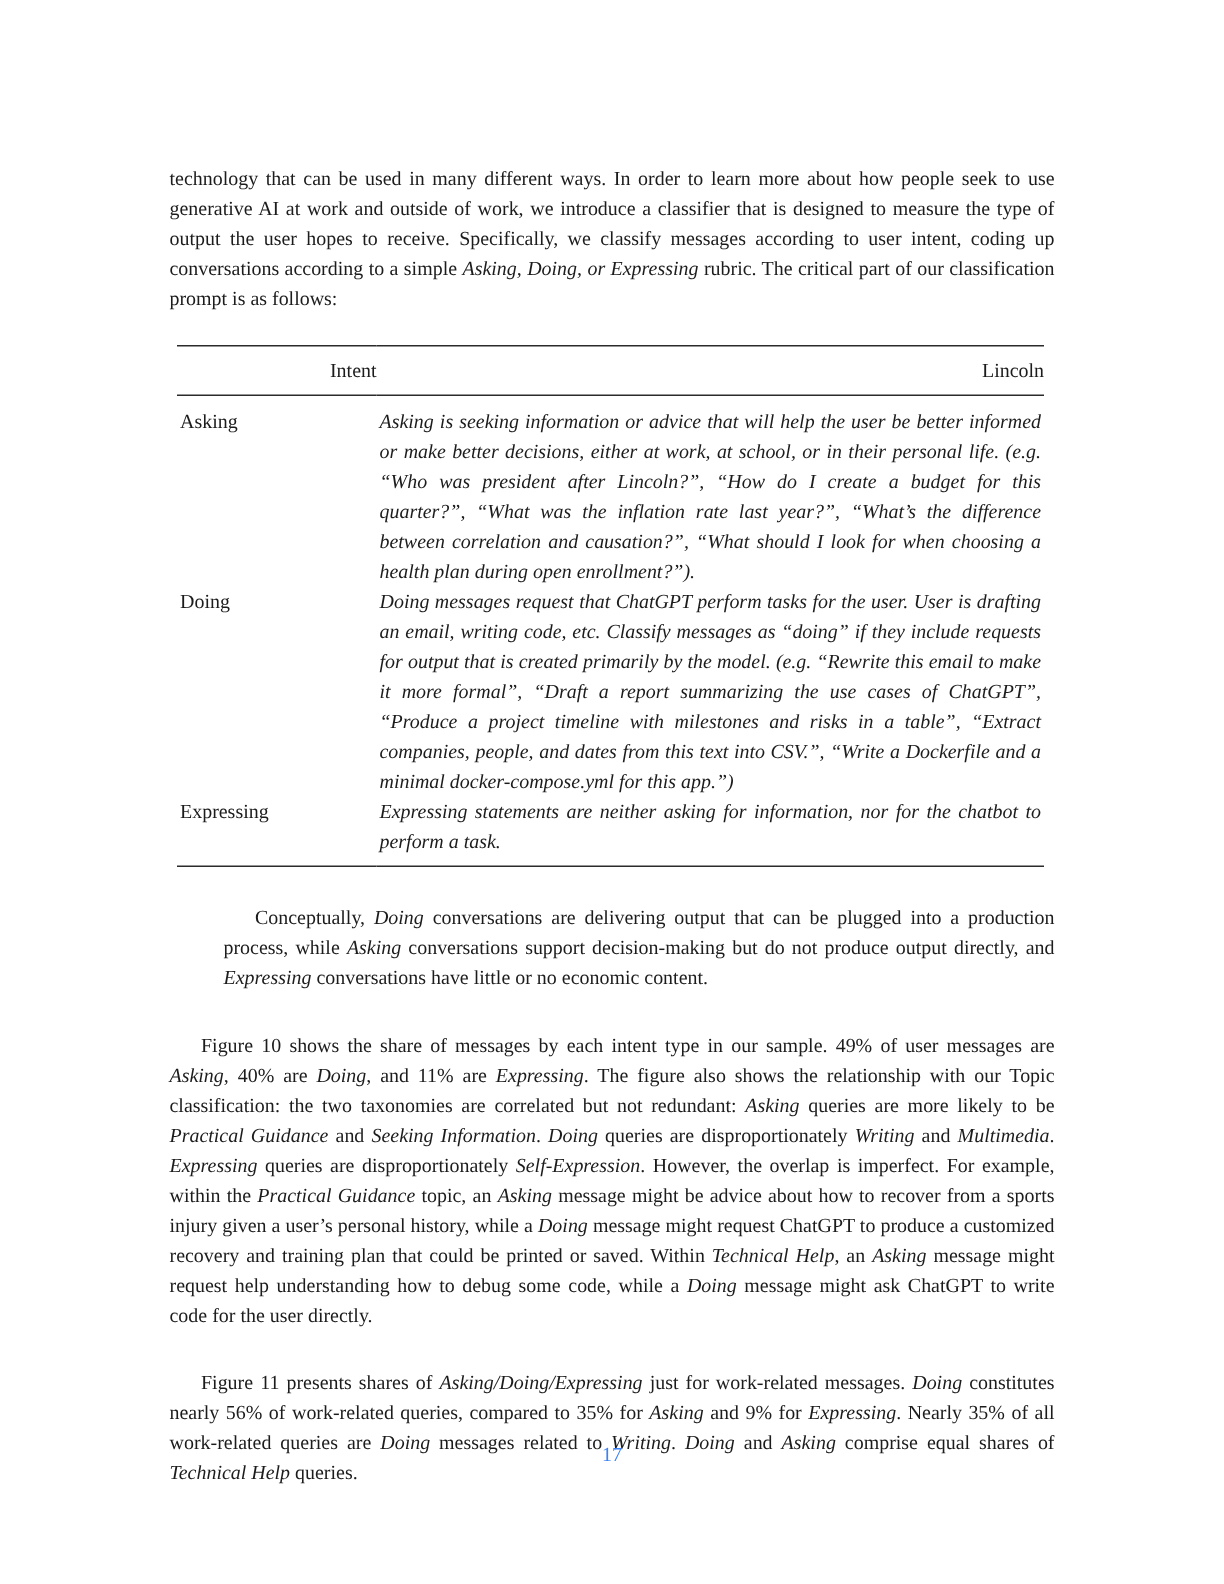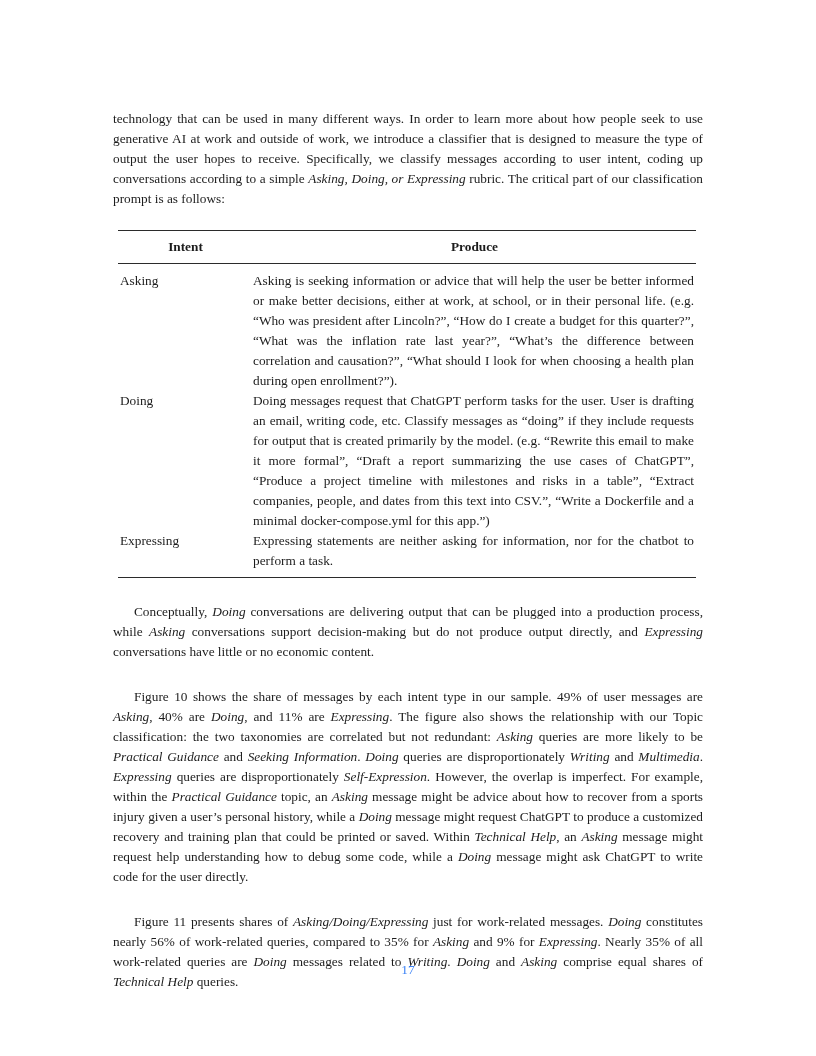--- a/index.html
+++ b/index.html
@@ -17,46 +17,47 @@
     left: 113px;
     top: 109px;
     width: 590px;
     font-size: 13.3px;
     line-height: 20px;
     text-align: justify;
   }
   .para { margin: 0; }
   .para i { font-style: italic; }
   .indent { text-indent: 21px; margin-top: 25px; }
-  .after-table { margin-top: 24px; }
+  .after-table { margin-top: 24px; margin-left: 36px; }
 
   table.rubric {
     border-collapse: collapse;
     table-layout: fixed;
     width: 578px;
     margin: 21px 0 0 5px;
     border-top: 1.5px solid #2b2b2b;
     border-bottom: 1.5px solid #2b2b2b;
     font-size: 13.3px;
     line-height: 20px;
   }
   table.rubric th {
-    text-align: center;
-    font-weight: bold;
+    text-align: right;
+    font-weight: normal;
     padding: 6px 0 6px 2px;
     border-bottom: 1px solid #2b2b2b;
   }
   table.rubric th.col-intent, table.rubric td.intent { width: 131px; }
   table.rubric td {
     vertical-align: top;
     padding: 0 0 0 2px;
   }
   table.rubric tbody tr:first-child td { padding-top: 7px; }
   table.rubric tbody tr:last-child td { padding-bottom: 6px; }
   table.rubric td.prompt {
+    font-style: italic;
     text-align: justify;
     padding-right: 2px;
   }
   .pageno {
     position: absolute;
     top: 962px;
     left: 0;
     width: 816px;
     text-align: center;
     font-size: 13.3px;
@@ -68,21 +69,21 @@
 
 <div class="page">
   <div class="content">
 
     <p class="para"><span>technology that can be used in many different ways. In order to learn more about how people seek to use generative AI at work and outside of work, we introduce a classifier that is designed to measure the type of output the user hopes to receive. Specifically, we classify messages according to user intent, coding up conversations according to a simple </span><i>Asking, Doing, or Expressing</i><span> rubric. The critical part of our classification prompt is as follows:</span></p>
 
     <table class="rubric">
       <thead>
         <tr>
           <th class="col-intent">Intent</th>
-          <th class="col-prompt">Produce</th>
+          <th class="col-prompt">Lincoln</th>
         </tr>
       </thead>
       <tbody>
         <tr>
           <td class="intent">Asking</td>
           <td class="prompt">Asking is seeking information or advice that will help the user be better informed or make better decisions, either at work, at school, or in their personal life. (e.g. “Who was president after Lincoln?”, “How do I create a budget for this quarter?”, “What was the inflation rate last year?”, “What’s the difference between correlation and causation?”, “What should I look for when choosing a health plan during open enrollment?”).</td>
         </tr>
         <tr>
           <td class="intent">Doing</td>
           <td class="prompt">Doing messages request that ChatGPT perform tasks for the user. User is drafting an email, writing code, etc. Classify messages as “doing” if they include requests for output that is created primarily by the model. (e.g. “Rewrite this email to make it more formal”, “Draft a report summarizing the use cases of ChatGPT”, “Produce a project timeline with milestones and risks in a table”, “Extract companies, people, and dates from this text into CSV.”, “Write a Dockerfile and a minimal docker-compose.yml for this app.”)</td>

